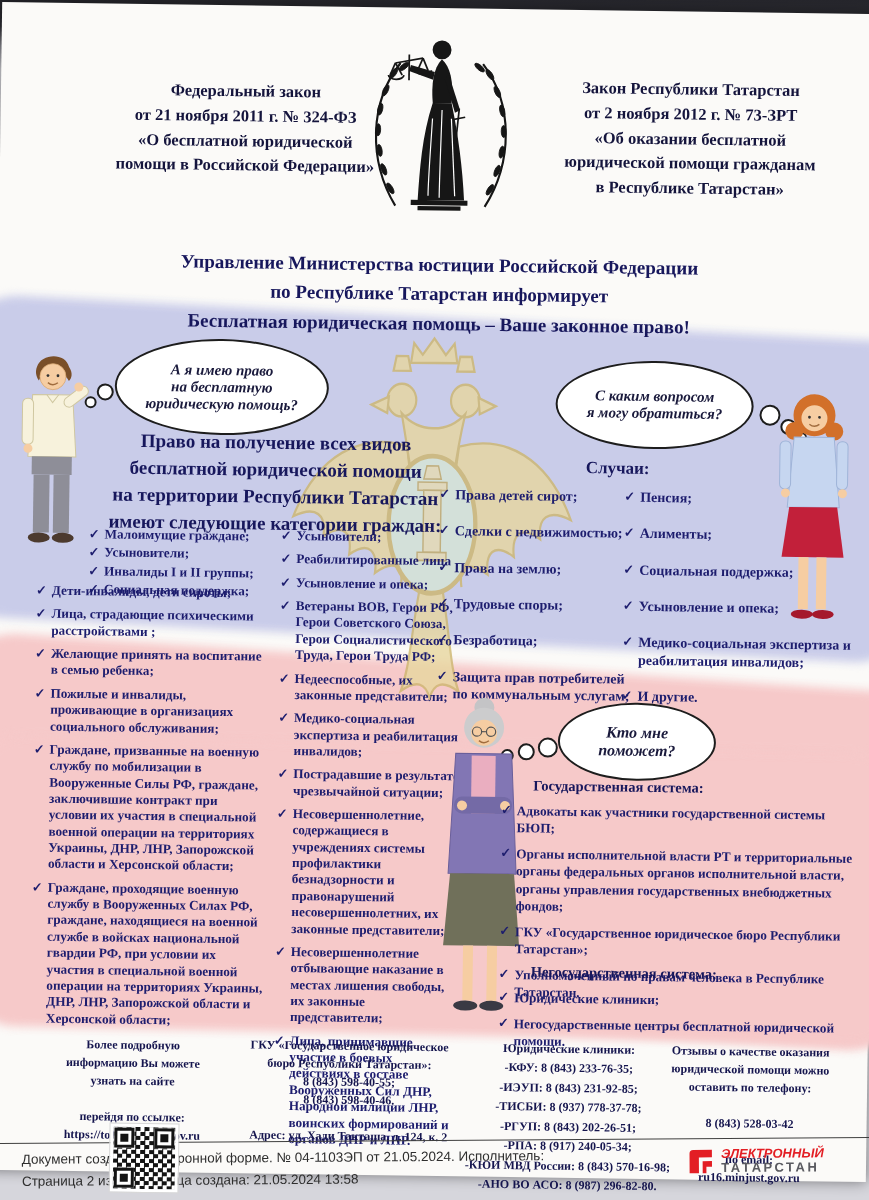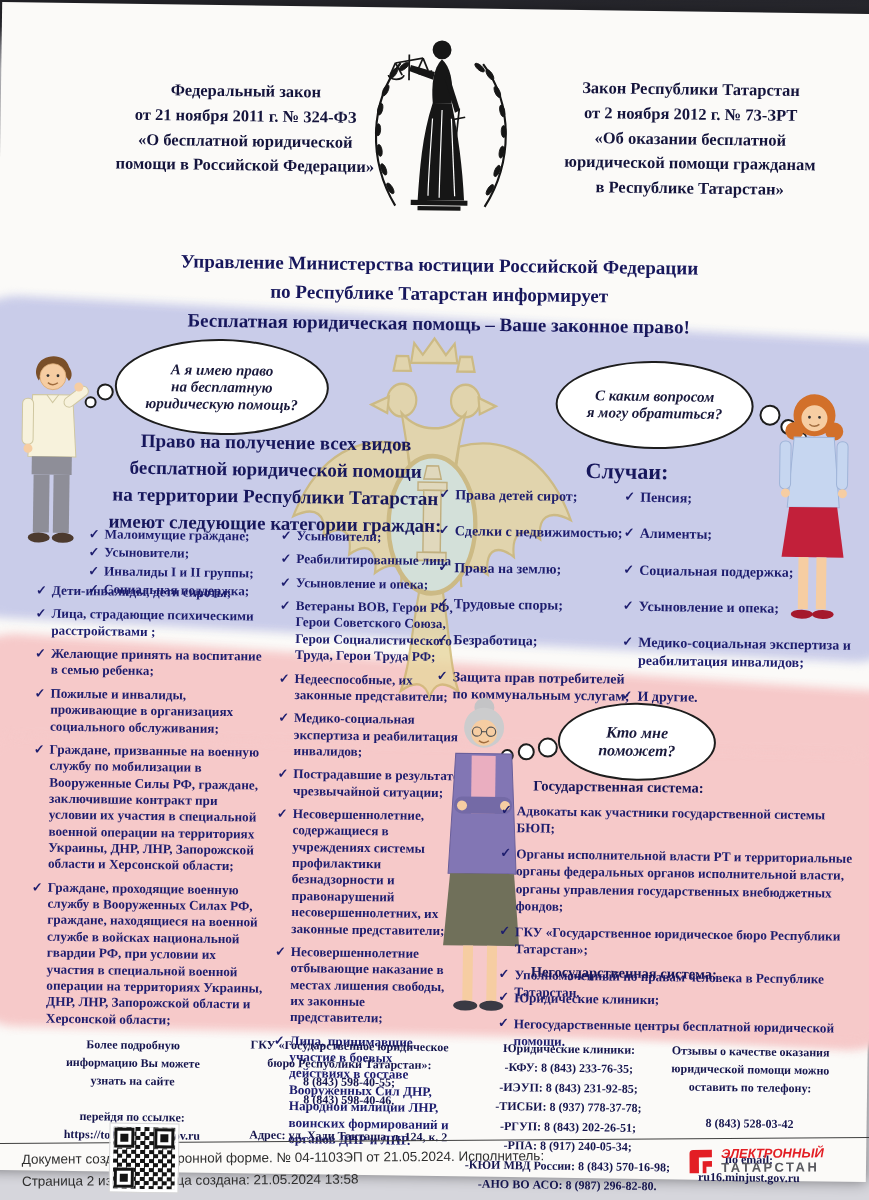--- a/index.html
+++ b/index.html
@@ -293,21 +293,21 @@
         <div class="citem">
           <span class="chk">✓</span>
           <span>Несовершеннолетние отбывающие наказание в местах лишения свободы, их законные представители;</span>
         </div>
         <div class="citem">
           <span class="chk">✓</span>
           <span>Лица, принимавшие участие в боевых действиях в составе Вооруженных Сил ДНР, Народной милиции ЛНР, воинских формирований и органов ДНР и ЛНР.</span>
         </div>
       </div>
 
-  <div class="sec-head" style="left:584px;top:456px;font-size:22px;">Случаи:</div>
+  <div class="sec-head" style="left:584px;top:456px;font-size:17px;">Случаи:</div>
   <div class="clist cases" style="left:438px;top:486px;width:200px;">
 
   <div class="citem">
           <span class="chk">✓</span>
           <span>Права детей сирот;</span>
         </div>
         <div class="citem">
           <span class="chk">✓</span>
           <span>Сделки с недвижимостью;</span>
         </div>

